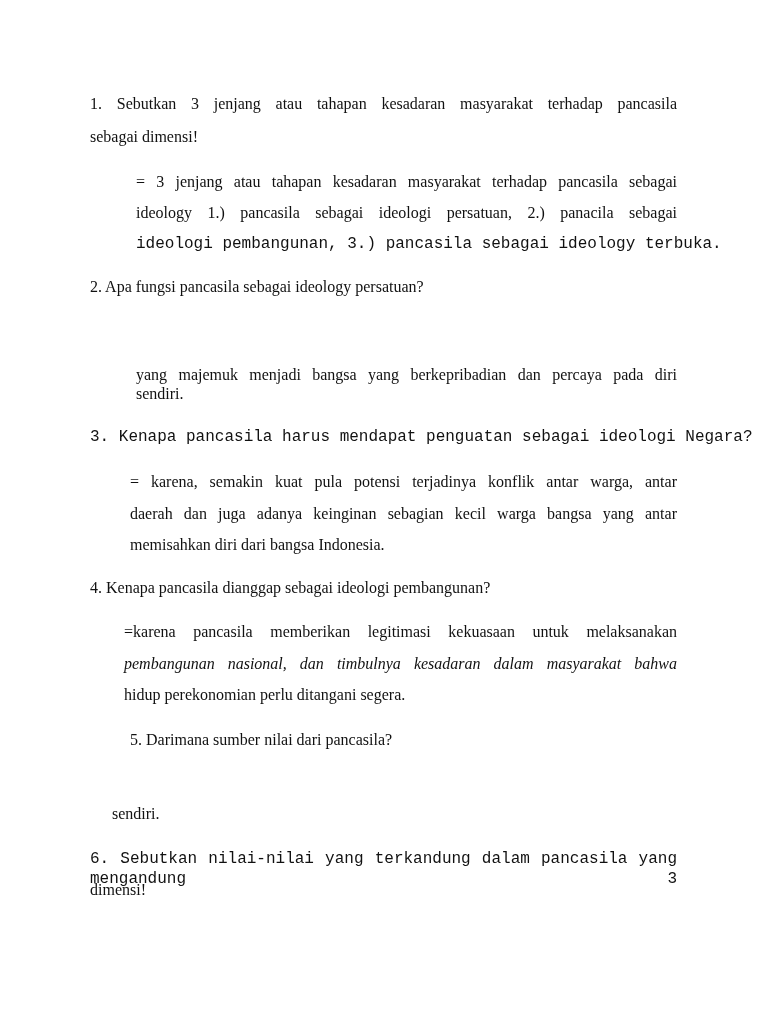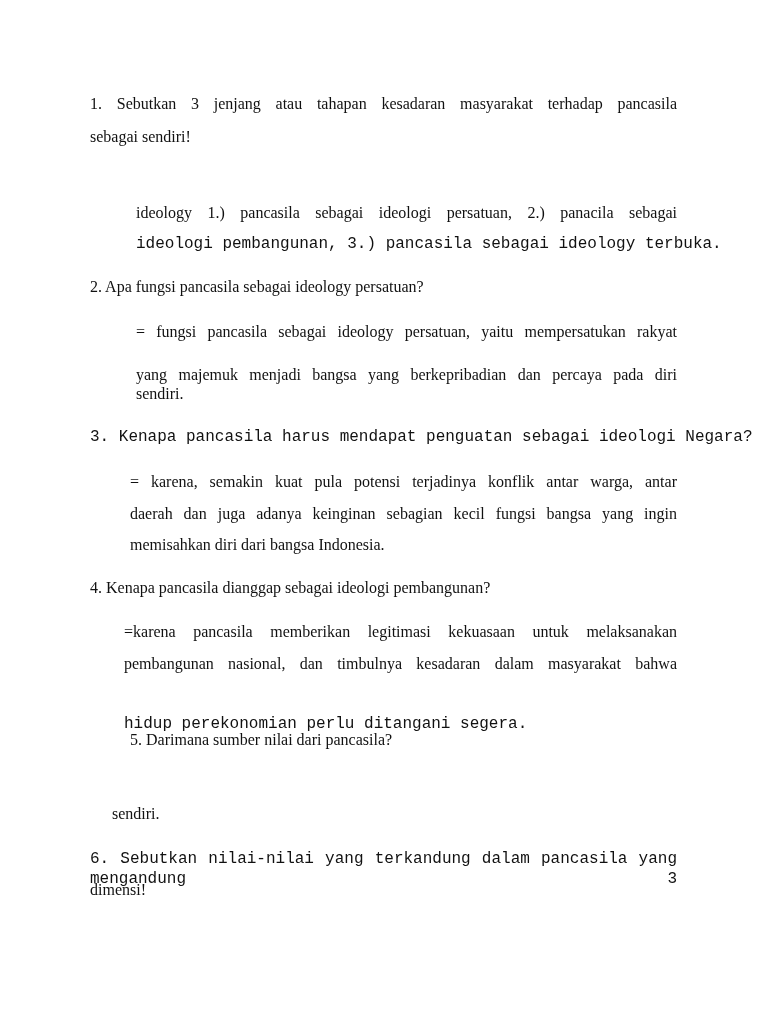--- a/index.html
+++ b/index.html
@@ -8,38 +8,38 @@
   .page { position: absolute; left: 0; top: 0; width: 680px; height: 1024px; background: #ffffff; }
   .line { position: absolute; font-size: 16px; line-height: 20px; white-space: nowrap; }
   .just { text-align: justify; text-align-last: justify; white-space: normal; }
 </style>
 </head>
 <body>
 
 <div class="page">
 
   <div class="line just" style="left:90px; top:94px; width:587px;">1. Sebutkan 3 jenjang atau tahapan kesadaran masyarakat terhadap pancasila</div>
-  <div class="line" style="left:90px; top:127px;">sebagai sendiri!</div>
+  <div class="line" style="left:90px; top:127px;">sebagai dimensi!</div>
+  <div class="line just" style="left:136px; top:172px; width:541px;">= 3 jenjang atau tahapan kesadaran masyarakat terhadap pancasila sebagai</div>
   <div class="line just" style="left:136px; top:203px; width:541px;">ideology 1.) pancasila sebagai ideologi persatuan, 2.) panacila sebagai</div>
   <div class="line" style="left:136px; top:234px;font-family:Liberation Mono, monospace;">ideologi pembangunan, 3.) pancasila sebagai ideology terbuka.</div>
 
   <div class="line" style="left:90px; top:277px;">2. Apa fungsi pancasila sebagai ideology persatuan?</div>
-  <div class="line just" style="left:136px; top:322px; width:541px;">= fungsi pancasila sebagai ideology persatuan, yaitu mempersatukan rakyat</div>
   <div class="line just" style="left:136px; top:353px; width:541px;margin-top:12px;">yang majemuk menjadi bangsa yang berkepribadian dan percaya pada diri</div>
   <div class="line" style="left:136px; top:384px;">sendiri.</div>
 
   <div class="line" style="left:90px; top:427px;font-family:Liberation Mono, monospace;">3.  Kenapa pancasila harus mendapat penguatan sebagai ideologi Negara?</div>
   <div class="line just" style="left:130px; top:472px; width:547px;">= karena, semakin kuat pula potensi terjadinya konflik antar warga,     antar</div>
-  <div class="line just" style="left:130px; top:504px; width:547px;">daerah dan juga adanya keinginan sebagian kecil fungsi bangsa yang ingin</div>
+  <div class="line just" style="left:130px; top:504px; width:547px;">daerah dan juga adanya keinginan sebagian kecil warga bangsa yang antar</div>
   <div class="line" style="left:130px; top:535px;">memisahkan diri dari bangsa Indonesia.</div>
 
   <div class="line" style="left:90px; top:578px;">4.  Kenapa pancasila dianggap sebagai ideologi pembangunan?</div>
   <div class="line just" style="left:124px; top:622px; width:553px;">=karena pancasila memberikan legitimasi kekuasaan untuk melaksanakan</div>
-  <div class="line just" style="left:124px; top:654px; width:553px;">pembangunan nasional, dan timbulnya kesadaran dalam masyarakat bahwa</div>
-  <div class="line" style="left:124px; top:714px;font-family:Liberation Mono, monospace;">hidup perekonomian perlu ditangani segera.</div>
+  <div class="line just" style="left:124px; top:654px; width:553px;font-style:italic;">pembangunan nasional, dan timbulnya kesadaran dalam masyarakat bahwa</div>
+  <div class="line" style="left:124px; top:685px;">hidup perekonomian perlu ditangani segera.</div>
 
   <div class="line" style="left:90px; top:730px;margin-left:40px;">5. Darimana sumber nilai dari pancasila?</div>
   <div class="line" style="left:112px; top:804px;">sendiri.</div>
 
   <div class="line just" style="left:90px; top:849px; width:587px;font-family:Liberation Mono, monospace;">6. Sebutkan nilai-nilai yang terkandung dalam pancasila yang mengandung 3</div>
   <div class="line" style="left:90px; top:880px;">dimensi!</div>
 
 </div>
 
 </body></html>

